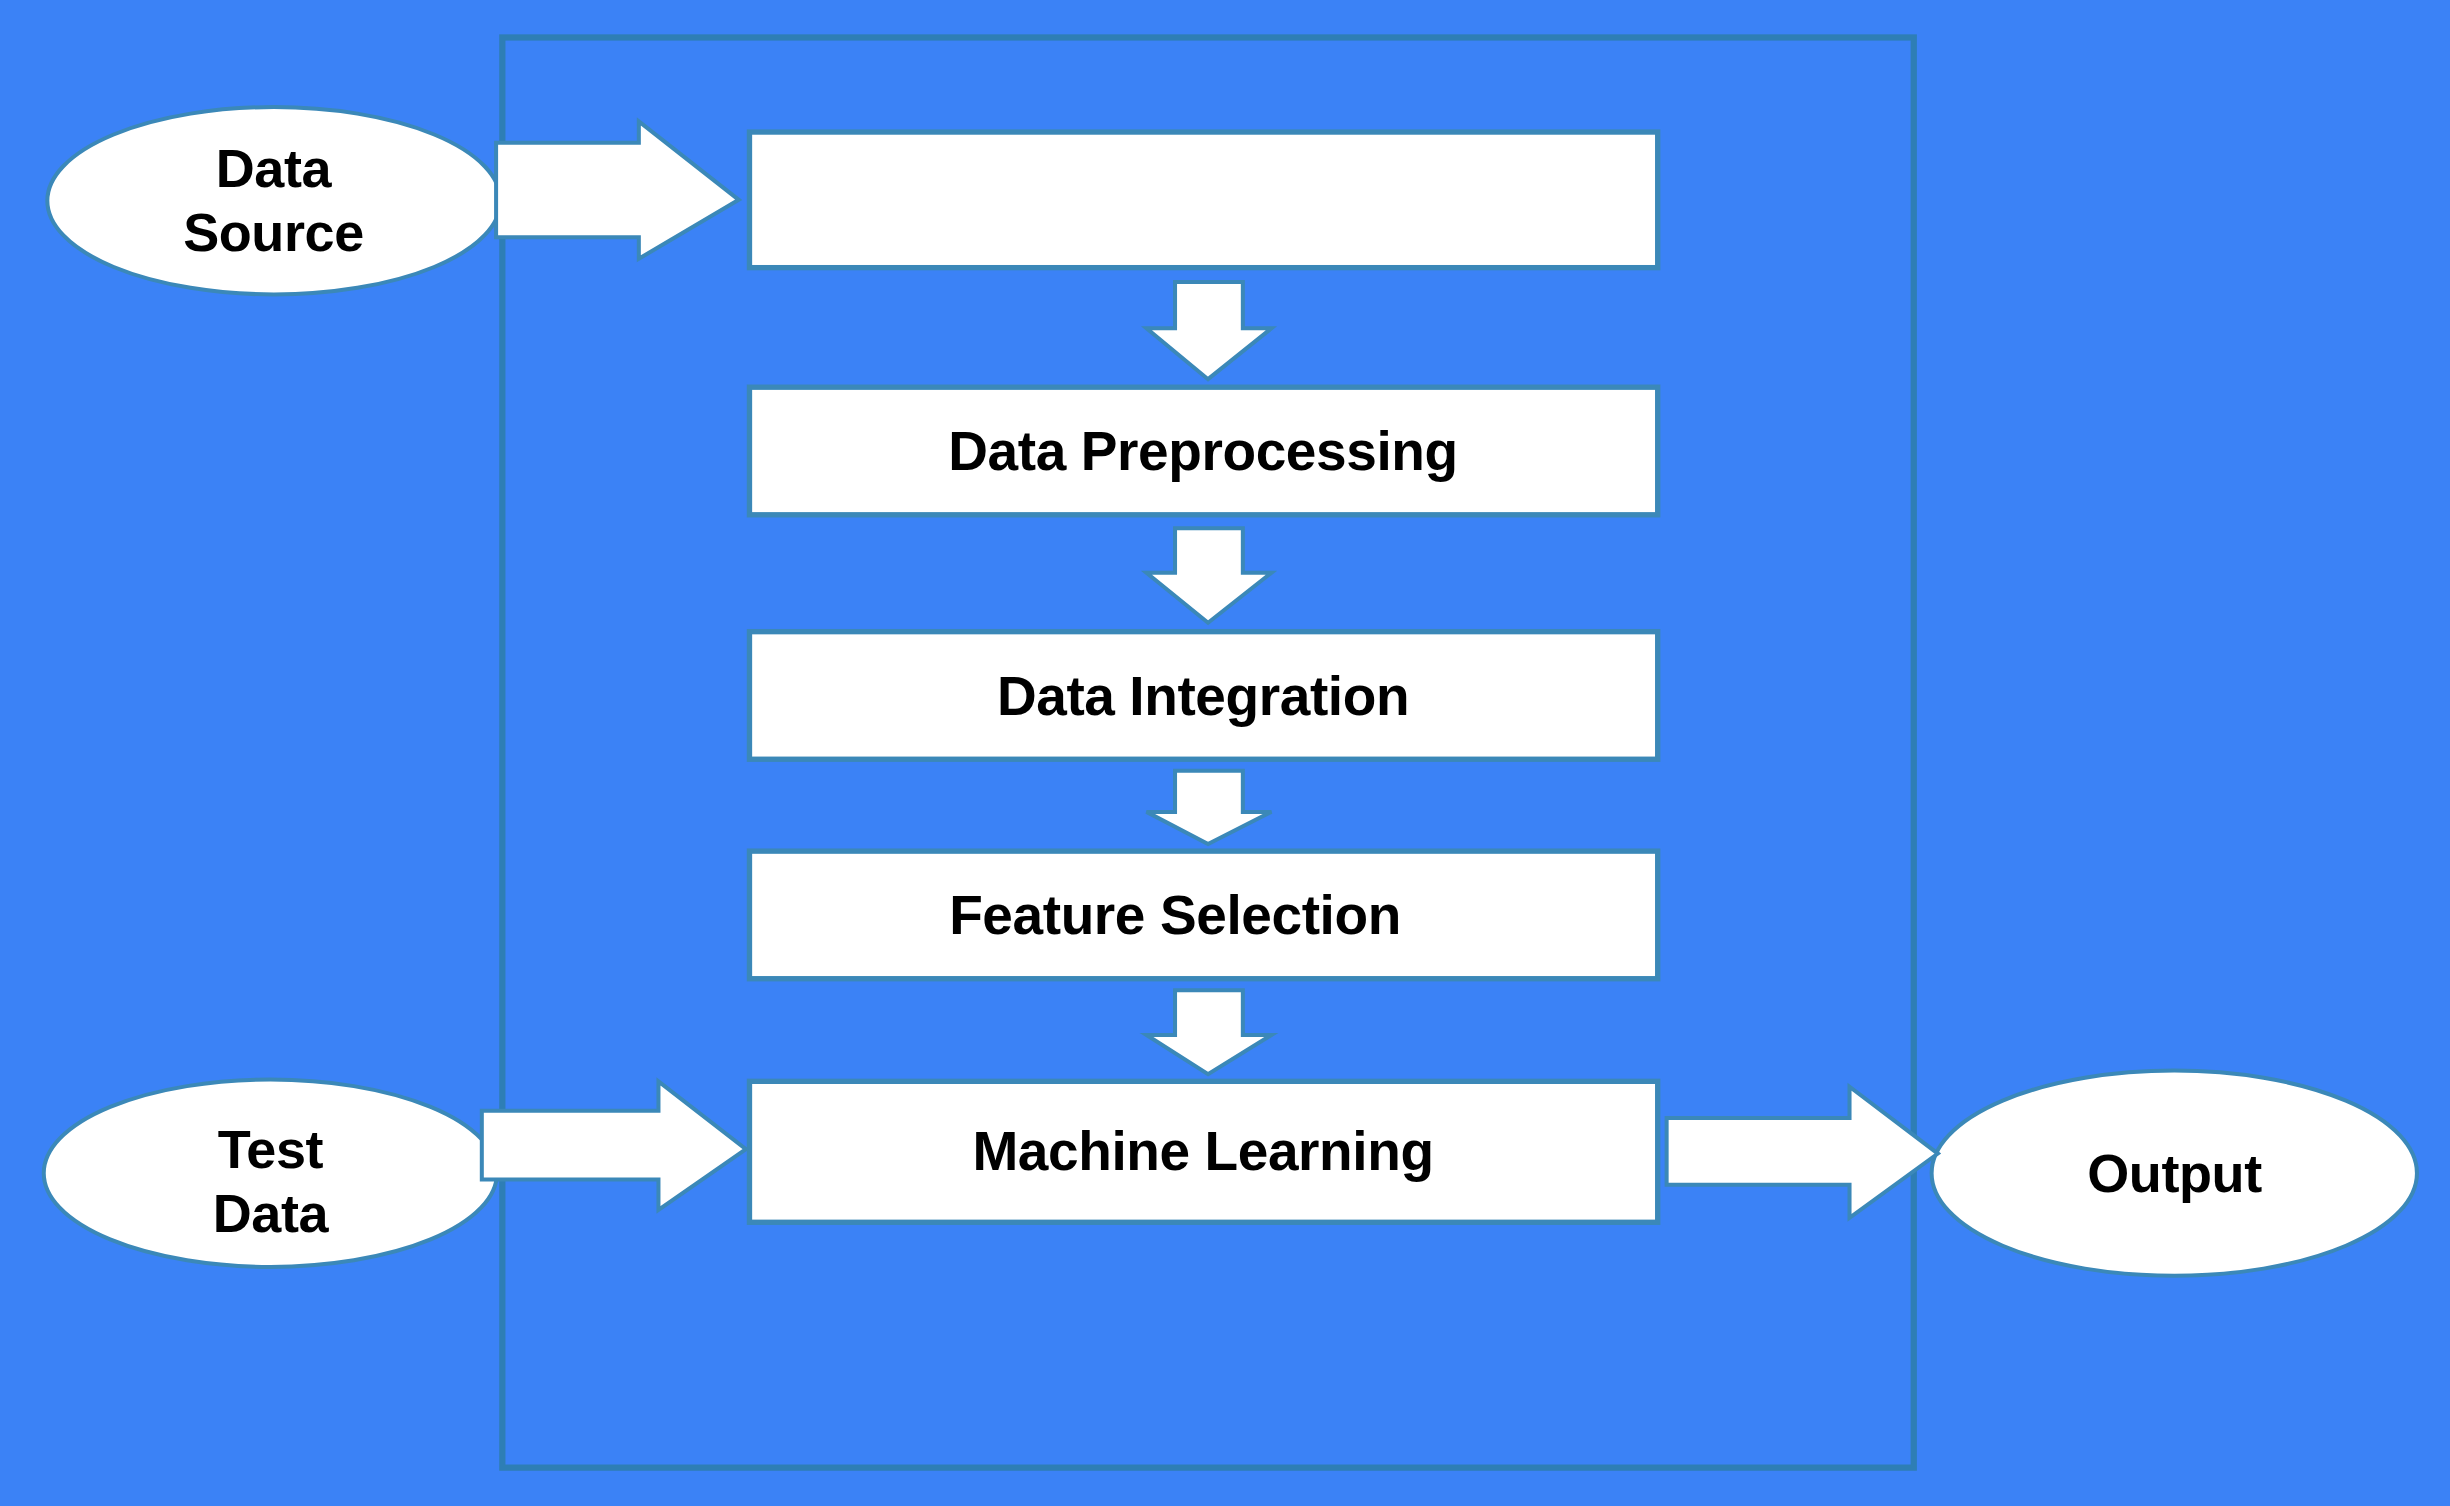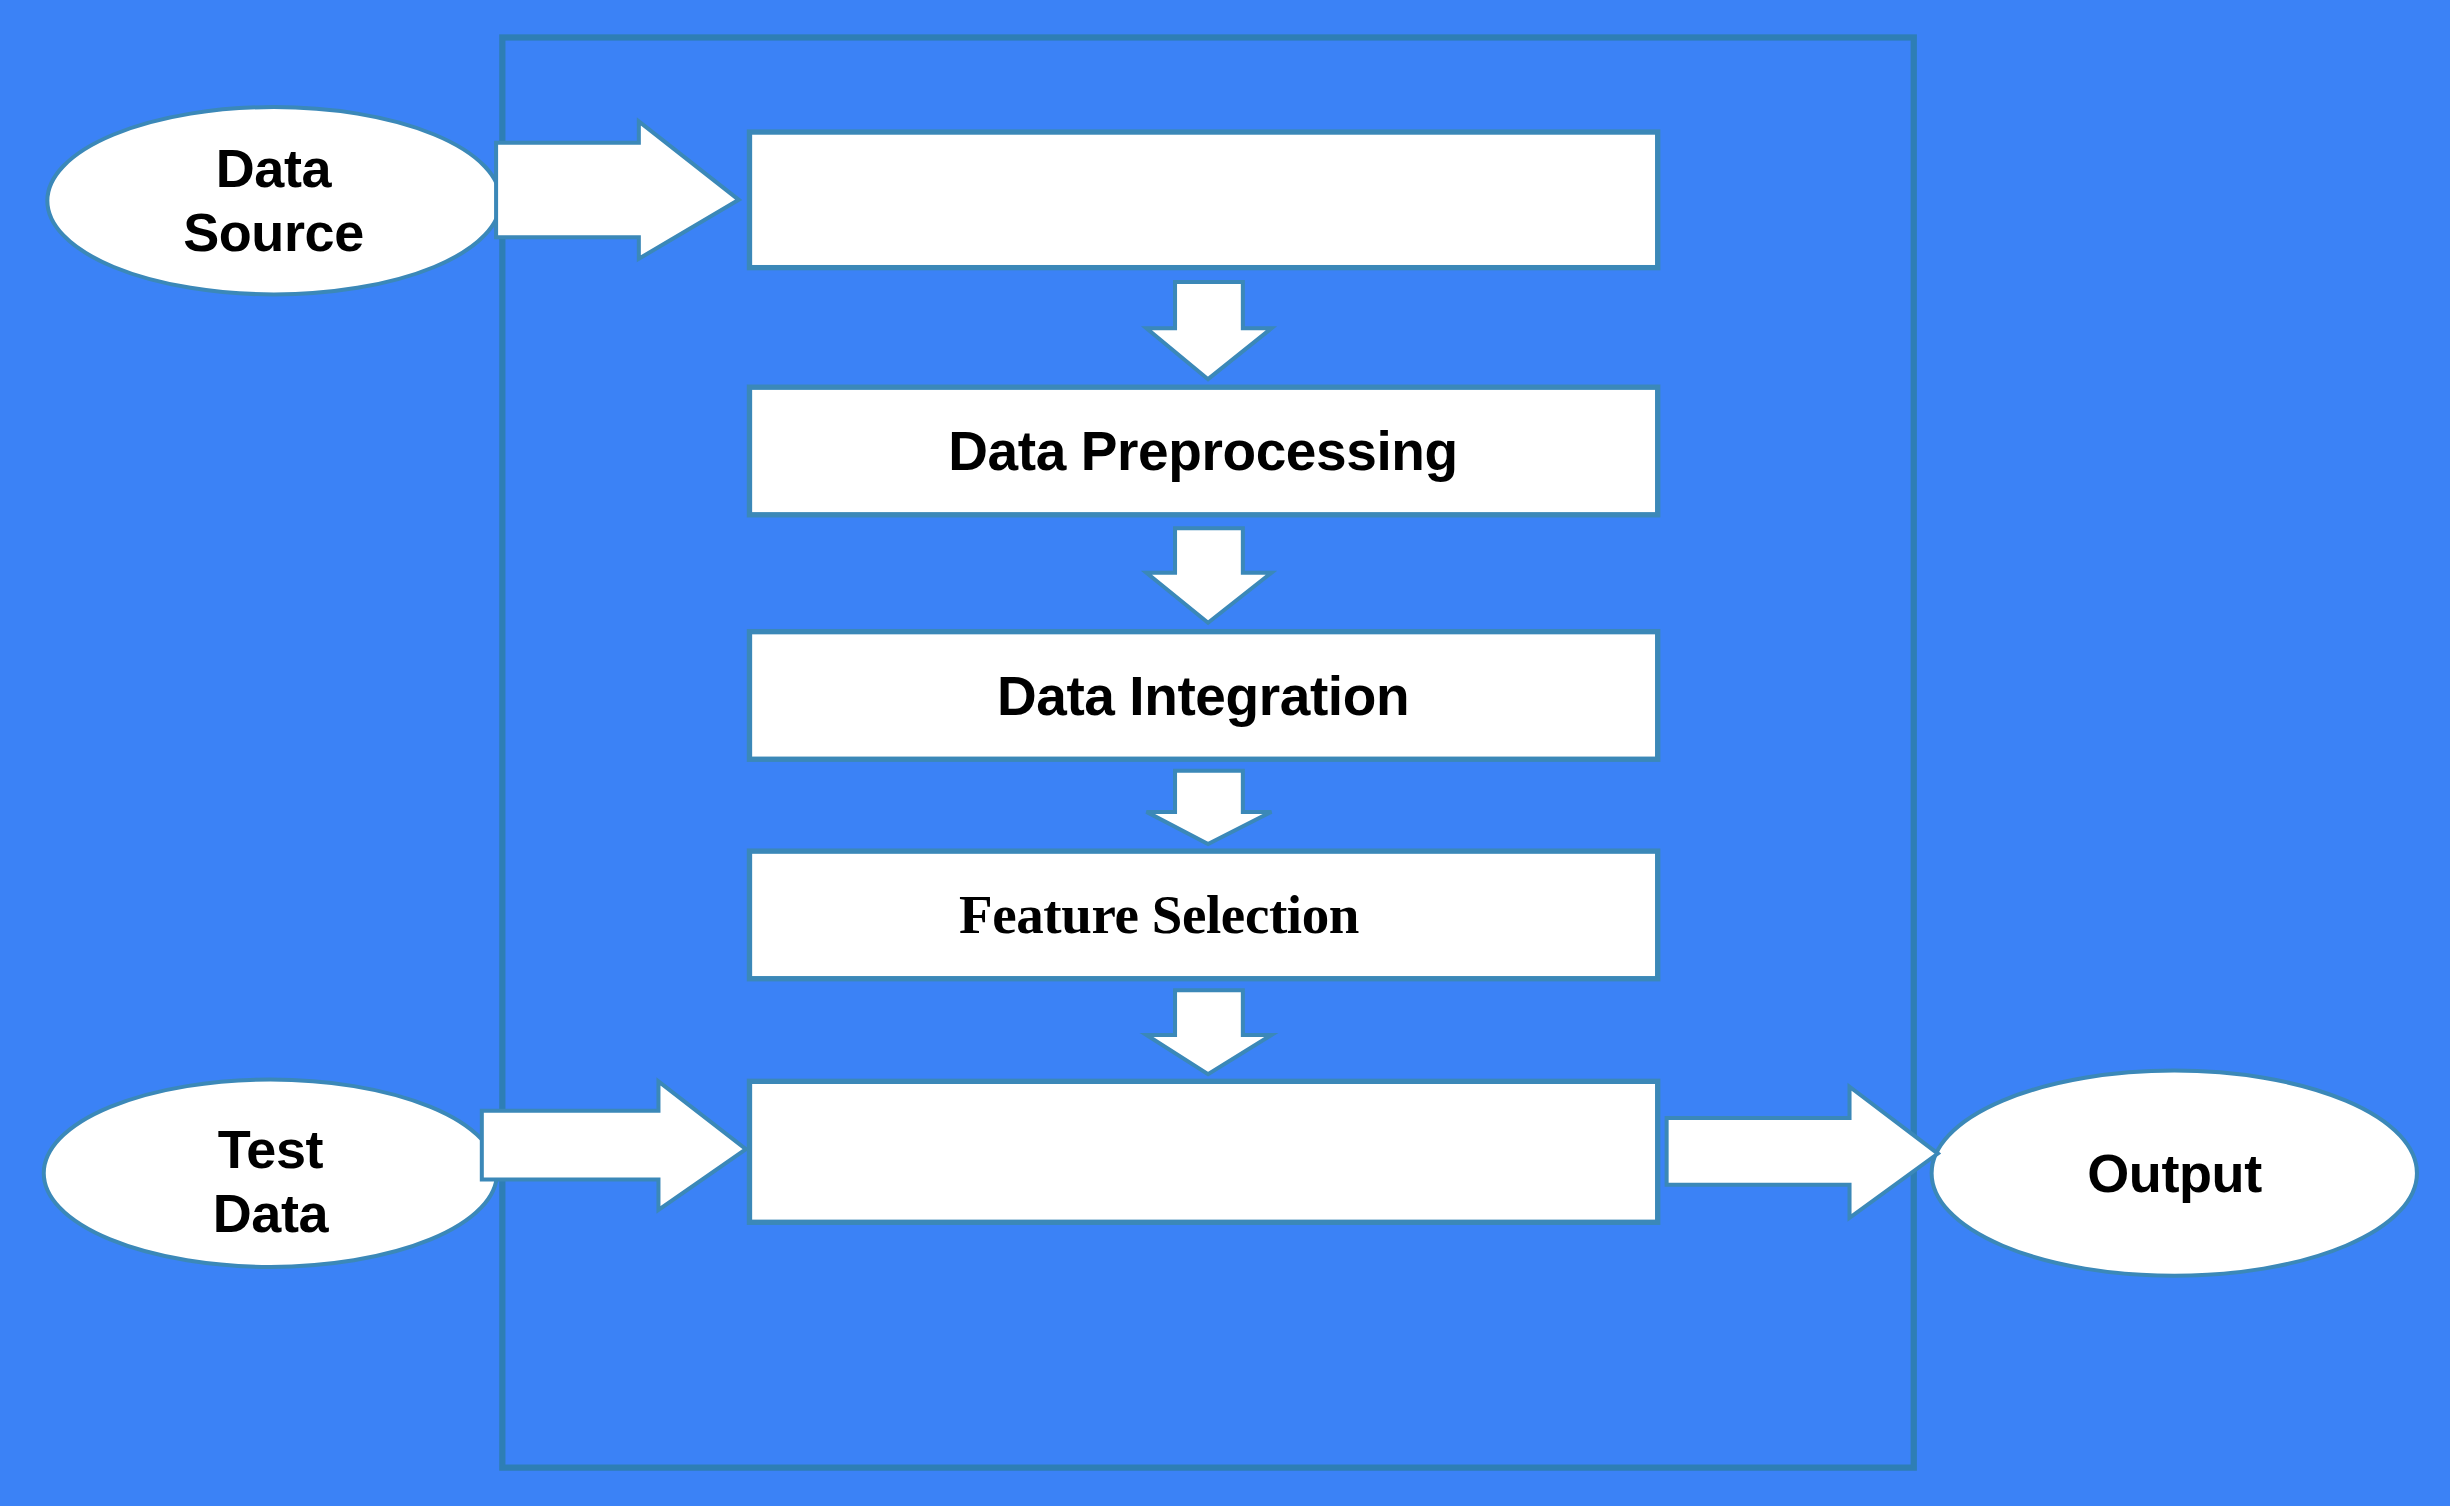--- a/index.html
+++ b/index.html
@@ -86,17 +86,18 @@
   <div class="node-label ellipse-label" style="left:44px; top:1088px; width:453px; height:187px;">Test
 Data</div>
 
   <div class="node-label ellipse-label" style="left:1932px; top:1071px; width:485px; height:205px;">Output</div>
 
 
   <div class="node-label box-label" style="left:749px; top:387px; width:908px; height:128px;">Data Preprocessing</div>
 
   <div class="node-label box-label" style="left:749px; top:632px; width:908px; height:128px;">Data Integration</div>
 
-  <div class="node-label box-label" style="left:705px; top:851px; width:908px; height:128px;font-family:Liberation Serif, serif;">Feature Selection</div>
+  <div class="node-label box-label" style="left:721px; top:851px; width:908px; height:128px;">Feature Selection</div>
 
+  <div class="node-label box-label" style="left:749px; top:1081px; width:908px; height:141px;">Machine Learning</div>
 
 </div>
 
 
 </body></html>

